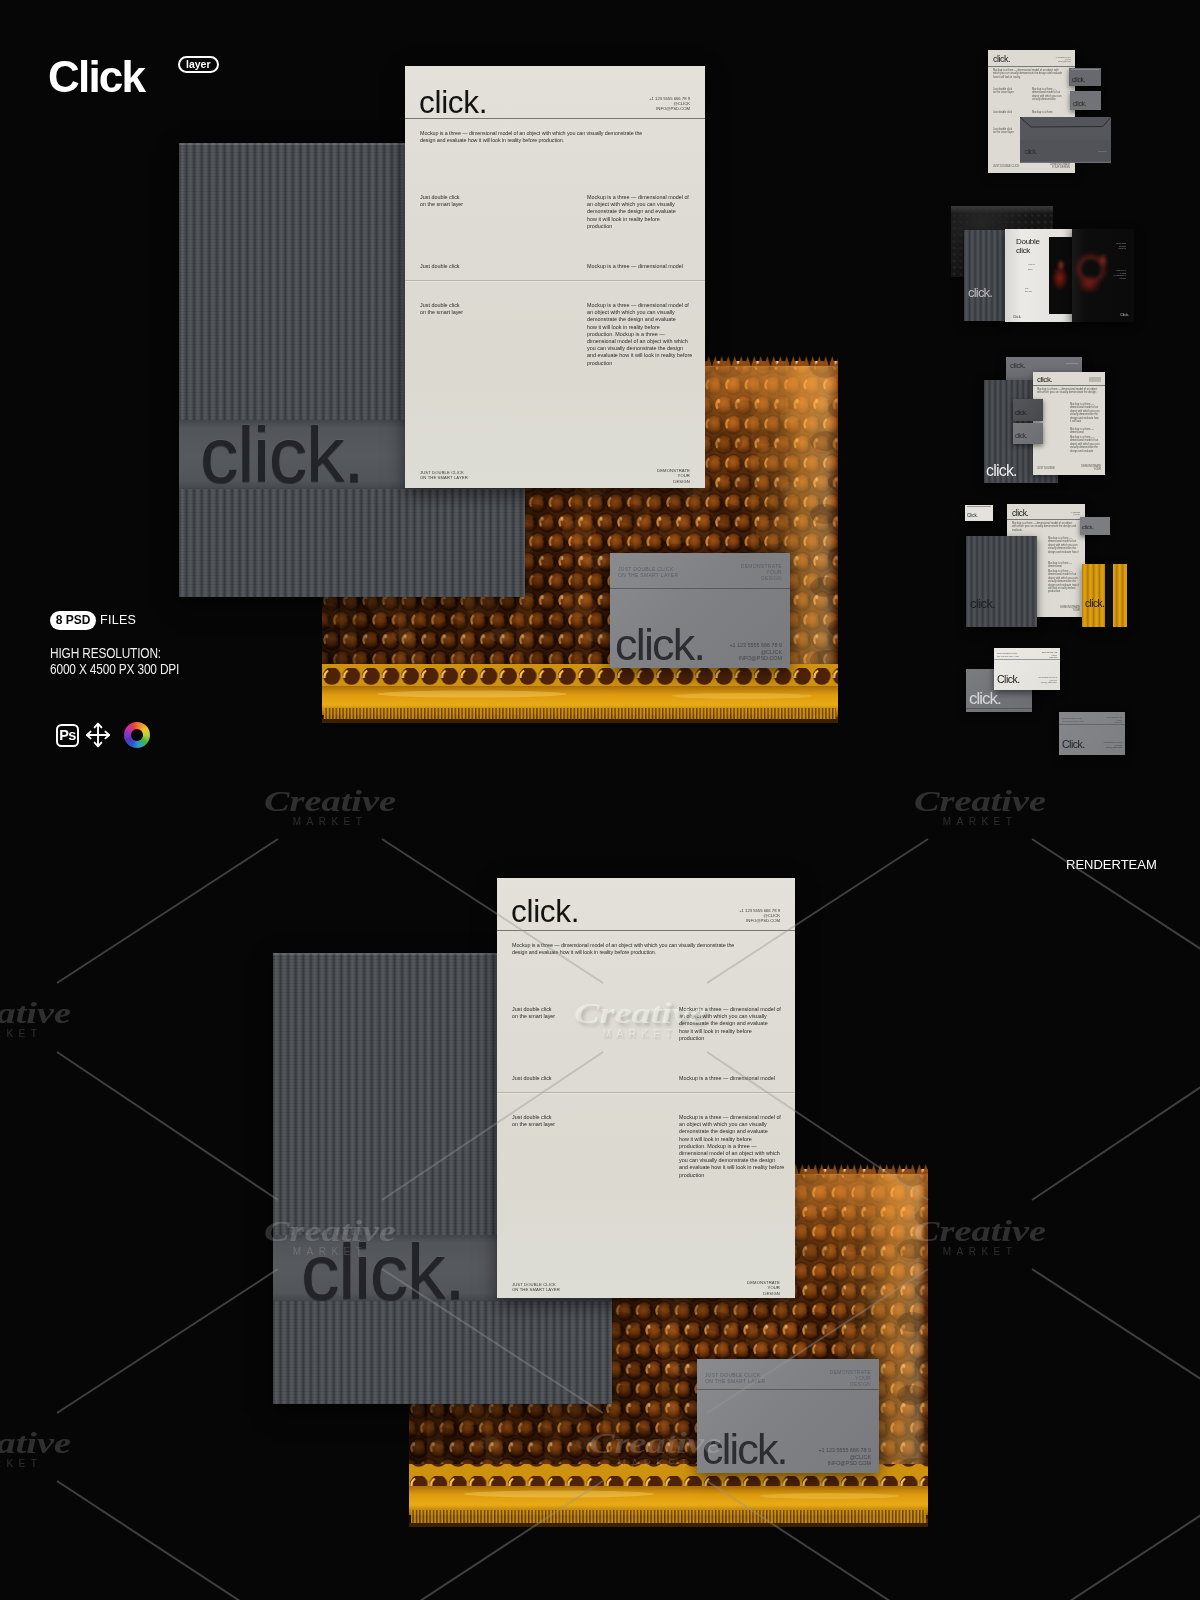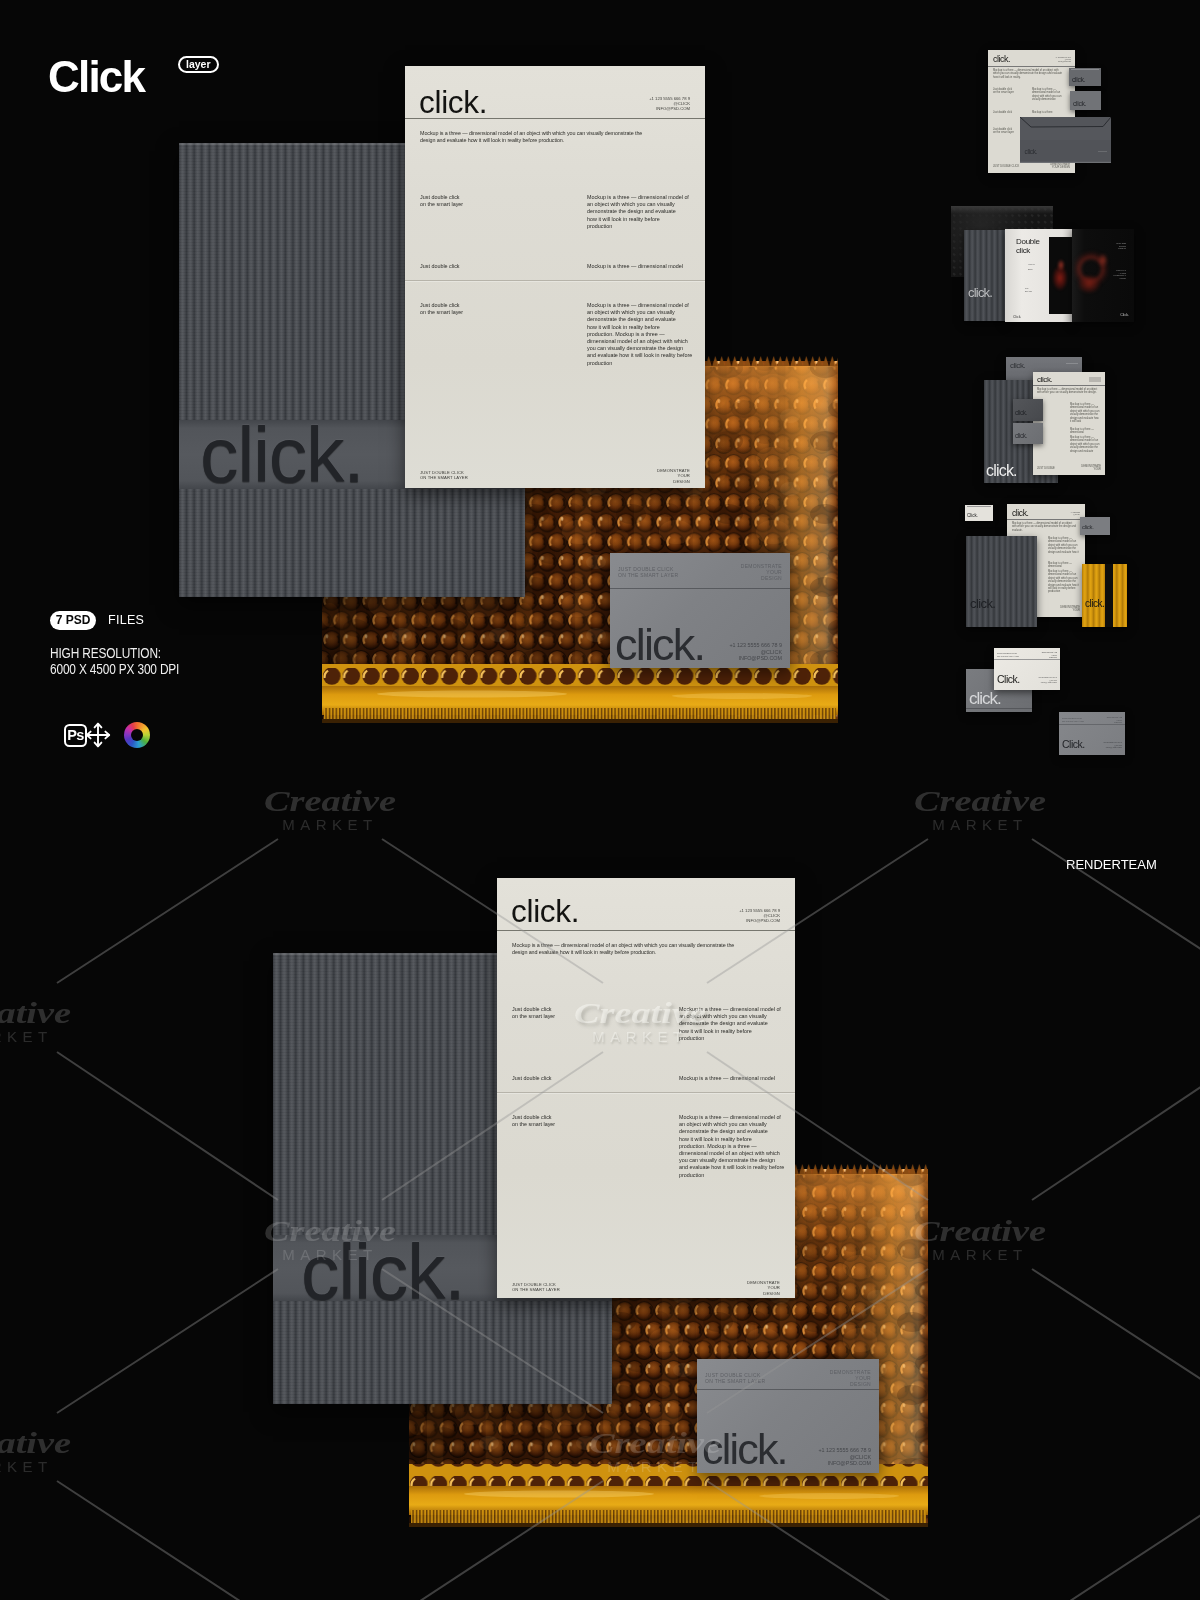--- a/index.html
+++ b/index.html
@@ -38,21 +38,21 @@
   box-shadow:0 5px 14px rgba(0,0,0,0.5);}
 .bizcard .tl{position:absolute;left:8px;top:13px;font-size:5px;line-height:6.2px;letter-spacing:0.3px;color:#5d5f64;}
 .bizcard .tr{position:absolute;right:8px;top:10px;text-align:right;font-size:5px;line-height:6.2px;letter-spacing:0.3px;color:#5d5f64;}
 .bizcard .rule{position:absolute;left:0;right:0;top:35px;border-top:1px solid rgba(40,42,46,0.45);}
 .bizcard .big{position:absolute;left:5px;top:66px;font-size:45px;letter-spacing:-1.8px;color:#2b2d31;}
 .bizcard .bc{position:absolute;right:8px;top:89px;text-align:right;font-size:5.4px;line-height:6.6px;color:#45474b;}
 
 .wm{position:absolute;width:260px;text-align:center;pointer-events:none;}
 .wm .scr{font-family:"Liberation Serif",serif;font-style:italic;font-weight:bold;
   font-size:29px;line-height:25px;color:rgba(255,255,255,0.17);transform:scaleX(1.32);}
-.wm .cap{font-size:15px;letter-spacing:5.5px;color:rgba(255,255,255,0.15);margin-top:2px;}
+.wm .cap{font-size:10px;letter-spacing:5.5px;color:rgba(255,255,255,0.15);margin-top:2px;}
 .wm.onpaper .scr{color:rgba(252,252,248,0.46);text-shadow:2px 3px 3px rgba(70,68,58,0.22);}
 .wm.onpaper .cap{color:rgba(250,250,246,0.45);text-shadow:1px 2px 2px rgba(70,68,58,0.2);}
 
 .th-paper{background:#dcdad2;box-shadow:0 3px 8px rgba(0,0,0,0.5);}
 .mini{font-size:2.6px;line-height:3.4px;color:#52524c;}
 .ribs{background:repeating-linear-gradient(90deg,#35383c 0px,#474a4f 1.5px,#505358 2.6px,#474a4f 3.8px,#35383c 5.6px),#43464b;}
 </style>
 </head>
 <body>
 
@@ -203,27 +203,27 @@
 
   <div class="tr">DEMONSTRATE<br>YOUR<br>DESIGN</div>
 
   <div class="rule"></div>
 
   <div class="big">click.</div>
 
   <div class="bc">+1 123 5555 666 78 9<br>@CLICK<br>INFO@PSD.COM</div>
 </div>
 
-<div class="abs" style="left:50px;top:611px;width:46px;height:19px;border-radius:10px;background:#fff;color:#0a0a0a;font-size:12px;font-weight:bold;text-align:center;line-height:19px;">7 PSD</div>
-
-<div class="abs" style="left:108px;top:613px;color:#fff;font-size:12.5px;letter-spacing:0.3px;">FILES</div>
+<div class="abs" style="left:50px;top:611px;width:46px;height:19px;border-radius:10px;background:#fff;color:#0a0a0a;font-size:12px;font-weight:bold;text-align:center;line-height:19px;">8 PSD</div>
+
+<div class="abs" style="left:100px;top:613px;color:#fff;font-size:12.5px;letter-spacing:0.3px;">FILES</div>
 
 <div class="abs" style="left:50px;top:646px;color:#efefef;font-size:14px;line-height:15.5px;letter-spacing:-0.2px;transform:scaleX(0.85);transform-origin:0 0;">HIGH RESOLUTION:<br>6000 X 4500 PX 300 DPI</div>
 
-<div class="abs" style="left:64px;top:724px;width:19px;height:19px;border:2px solid #fff;border-radius:5.5px;color:#fff;font-size:14.5px;font-weight:bold;text-align:center;line-height:19px;letter-spacing:-0.5px;">Ps</div>
+<div class="abs" style="left:56px;top:724px;width:19px;height:19px;border:2px solid #fff;border-radius:5.5px;color:#fff;font-size:14.5px;font-weight:bold;text-align:center;line-height:19px;letter-spacing:-0.5px;">Ps</div>
 
 <svg class="abs" style="left:84px;top:722px;" width="28" height="26" viewBox="0 0 28 26">
   <g stroke="#fff" stroke-width="1.9" fill="none" stroke-linecap="round" stroke-linejoin="round">
     <line x1="14" y1="3" x2="14" y2="23"></line>
     <line x1="3" y1="13" x2="25" y2="13"></line>
     <polyline points="10.6,5.4 14,1.6 17.4,5.4"></polyline>
     <polyline points="10.6,20.6 14,24.4 17.4,20.6"></polyline>
     <polyline points="6.6,9.6 2.8,13 6.6,16.4"></polyline>
     <polyline points="21.4,9.6 25.2,13 21.4,16.4"></polyline>
   </g>

